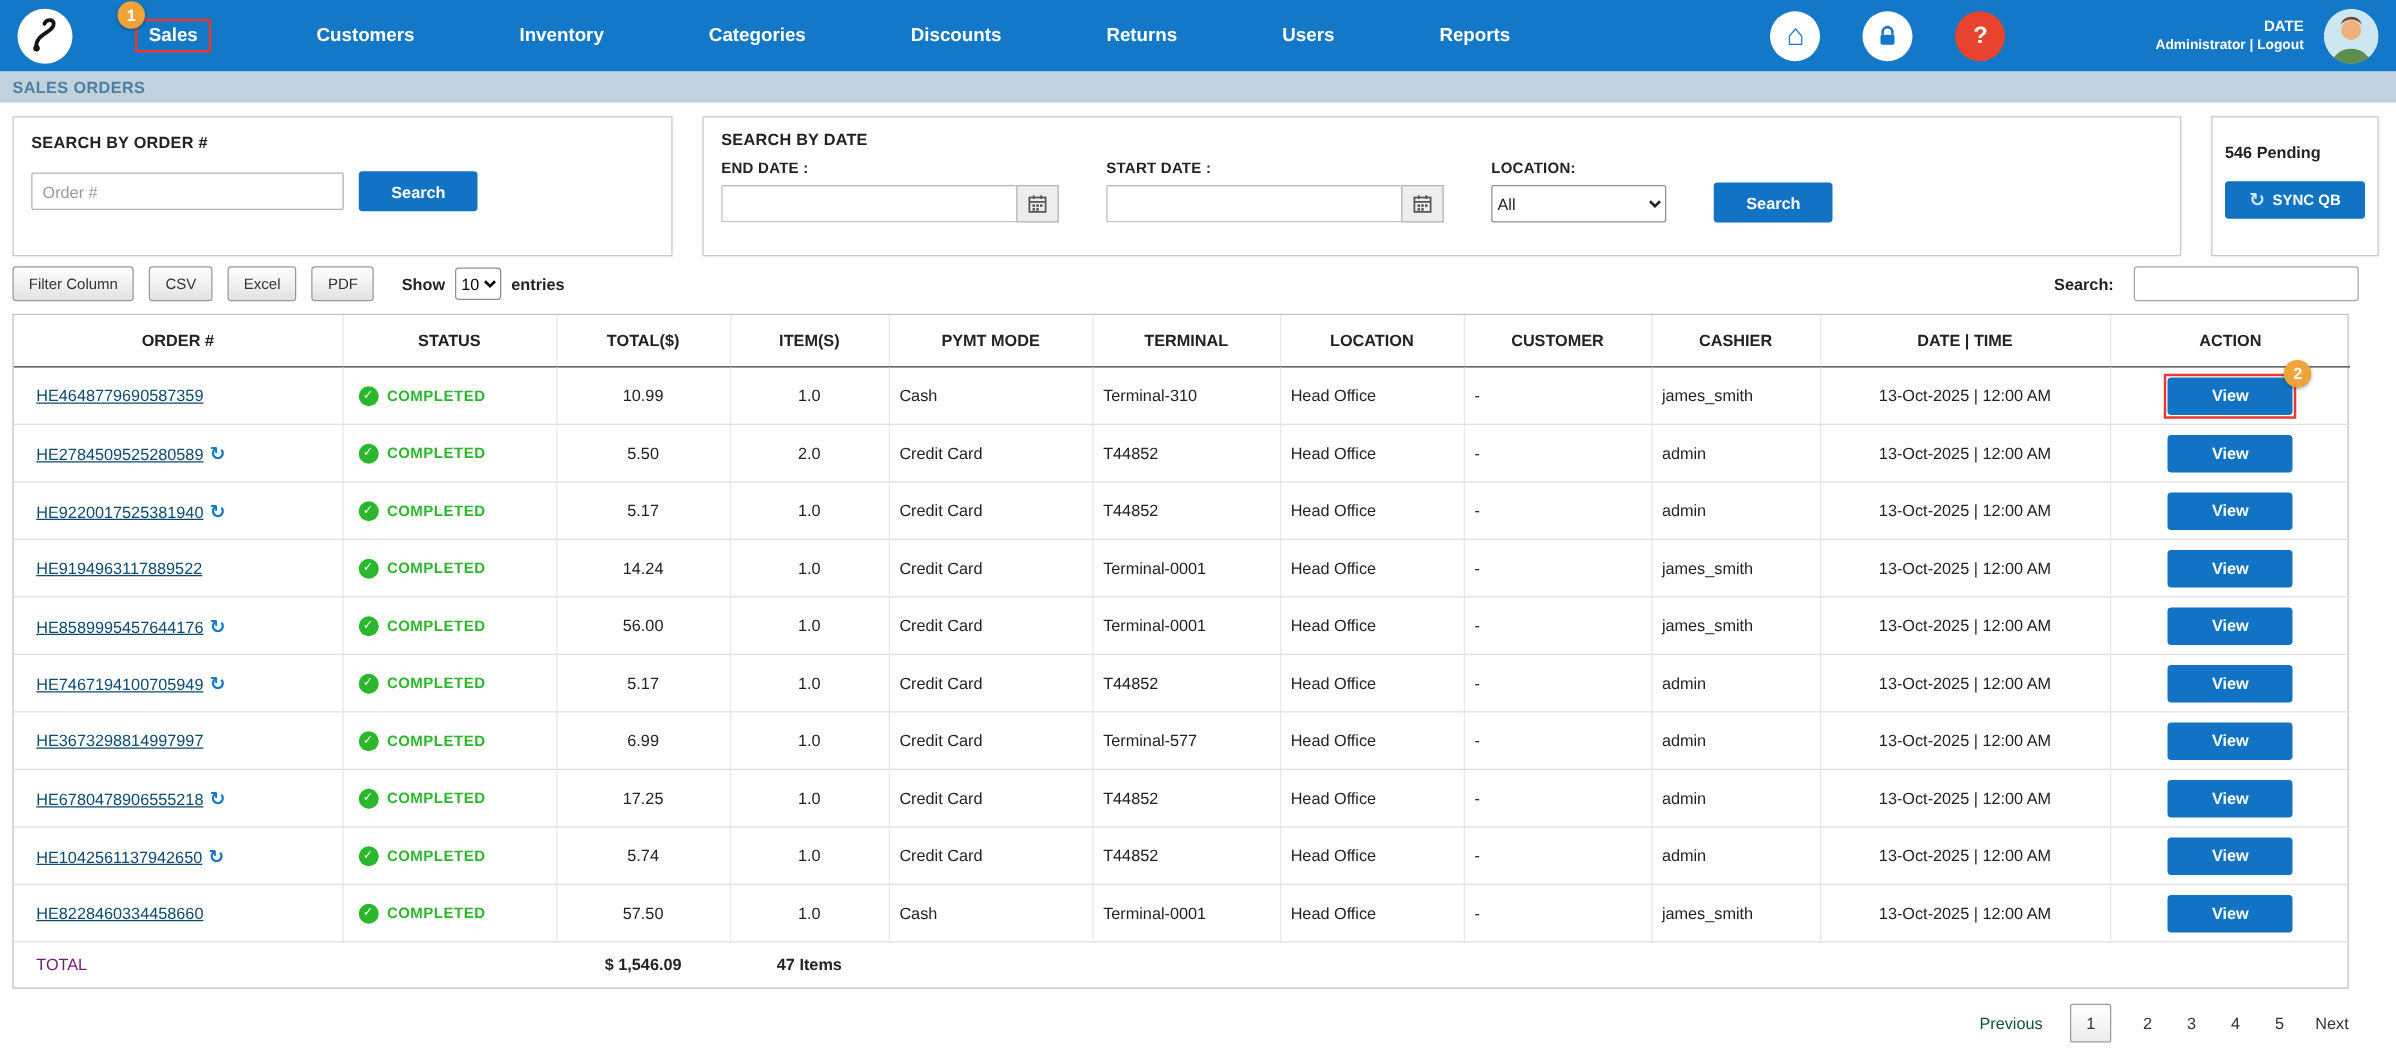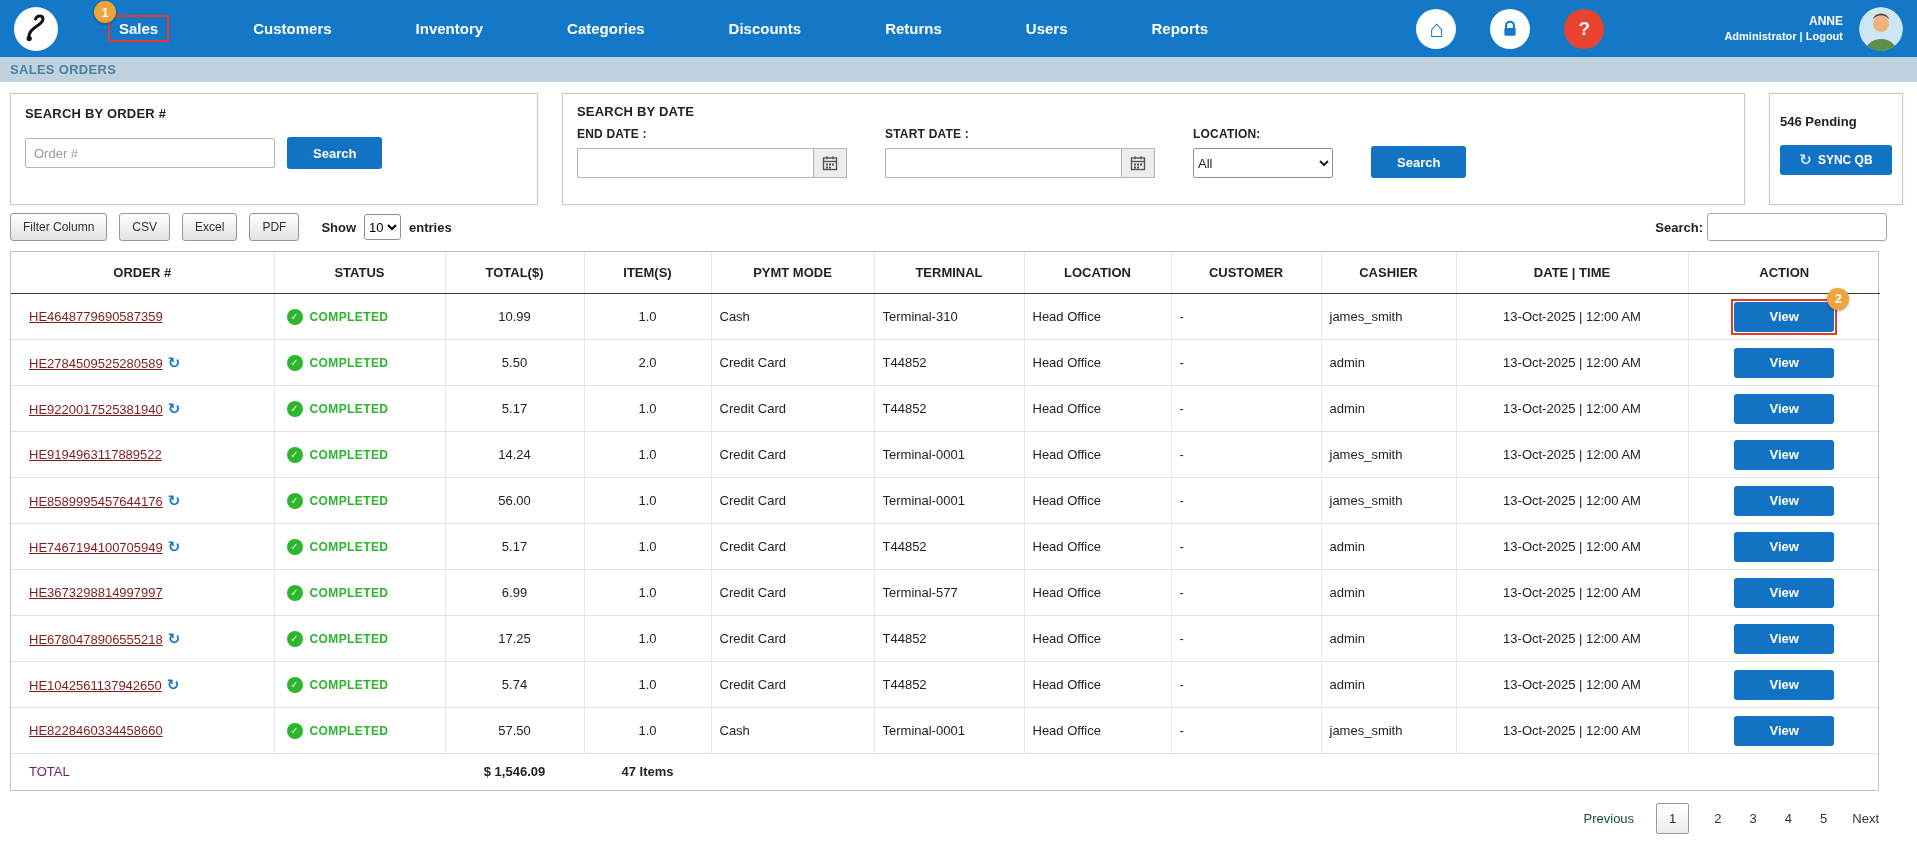--- a/index.html
+++ b/index.html
@@ -58,31 +58,31 @@
   .date-search-btn{margin-bottom:0}
   .pending{font-size:13px;font-weight:bold;margin-top:8px}
   .sync-btn{margin-top:16px;width:112px;height:30px;padding:0;display:flex;align-items:center;justify-content:center;gap:6px;font-size:12px}
   .sync-glyph{font-size:15px;color:#cfe6fa;font-weight:bold}
   
   .toolbar{display:flex;align-items:center;margin-top:8px;padding:0 30px 0 10px}
   .tb-btn{border:1px solid #979797;border-radius:3px;background:linear-gradient(#ffffff,#e2e2e2);font-size:12px;color:#333;padding:6px 12px;margin-right:12px;cursor:pointer;font-family:inherit}
   .show-label{font-size:13px;font-weight:bold;margin:0 8px 0 10px}
   .entries-select{height:26px;border:1px solid #8f8f8f;border-radius:3px;font-size:13px;margin-right:8px;font-family:inherit;background:#fff}
   .entries-label{font-size:13px;font-weight:bold}
-  .tb-search{margin-left:auto;display:flex;align-items:center;gap:4px}
+  .tb-search{margin-left:auto;display:flex;align-items:center;gap:16px}
   .tb-search label{font-size:13px;font-weight:bold}
   .tb-search input{width:180px;height:28px;border:1px solid #a5a5a5;border-radius:3px;padding:0 8px;font-size:13px;font-family:inherit}
   
   .table-wrap{margin:10px 38px 0 10px;border:1px solid #c2c2c2;background:#fff}
   table{width:100%;border-collapse:collapse;table-layout:fixed}
   th{font-size:13px;font-weight:bold;color:#222;padding:13px 6px;text-align:center;border-bottom:1px solid #3a3a3a;border-right:1px solid #e8e8e8;white-space:nowrap}
   td{font-size:13px;color:#222;padding:0 8px;height:46px;border-bottom:1px solid #e0e0e0;border-right:1px solid #e8e8e8;white-space:nowrap;overflow:visible}
   th:last-child,td:last-child{border-right:none}
   .c-order{padding-left:18px;text-align:left}
-  .order-link{color:#7f1d1d;cursor:pointer}
+  .order-link{color:#0c4a6e;cursor:pointer}
   .sync-ico{color:var(--navbar);font-size:15px;font-weight:bold;margin-left:5px}
   .c-status{padding-left:12px;text-align:left}
   .chk{display:inline-flex;width:16px;height:16px;border-radius:50%;background:var(--success);color:#fff;font-size:10px;align-items:center;justify-content:center;vertical-align:middle;margin-right:7px}
   .st-txt{color:var(--success);font-size:12px;font-weight:bold;vertical-align:middle;letter-spacing:.4px}
   .c-left{text-align:left}
   .center{text-align:center}
   .view-wrap{display:inline-block;position:relative;padding:3px}
   .view-wrap.annotated{border:2px solid var(--ann-red);padding:1px}
   .view-btn{width:100px;height:30px;background:var(--accent);color:#fff;border:none;border-radius:3px;font-size:13px;font-weight:bold;cursor:pointer;font-family:inherit}
   tfoot td{height:36px;border-right:none;border-bottom:none;border-top:1px solid #9a9a9a}
@@ -121,21 +121,21 @@
       <span class="home-glyph">⌂</span>
     </div>
     <div class="circle-icon">
       <svg width="18" height="18" viewBox="0 0 16 16">
         <path d="M4.5 7 V5 a3.5 3.5 0 0 1 7 0 V7" fill="none" stroke="#1478c8" stroke-width="1.8"></path>
         <rect x="3" y="7" width="10" height="7" rx="1.2" fill="#1478c8"></rect>
       </svg>
     </div>
     <div class="circle-icon help">?</div>
     <div class="user-block">
-      <div class="user-name">ANNE</div>
+      <div class="user-name">DATE</div>
       <div class="user-role">Administrator | Logout</div>
     </div>
     <div class="avatar">
       <svg width="44" height="44" viewBox="0 0 44 44">
         <circle cx="22" cy="22" r="22" fill="#cde7f2"></circle>
         <circle cx="22" cy="17" r="8" fill="#f0b27c"></circle>
         <path d="M13.5 12.5 a9 9 0 0 1 17 0 q-4 -4 -8.5 -4 t-8.5 4z" fill="#6b4a2b"></path>
         <path d="M6 46 a16 14 0 0 1 32 0z" fill="#5f8d4e"></path>
       </svg>
     </div>

